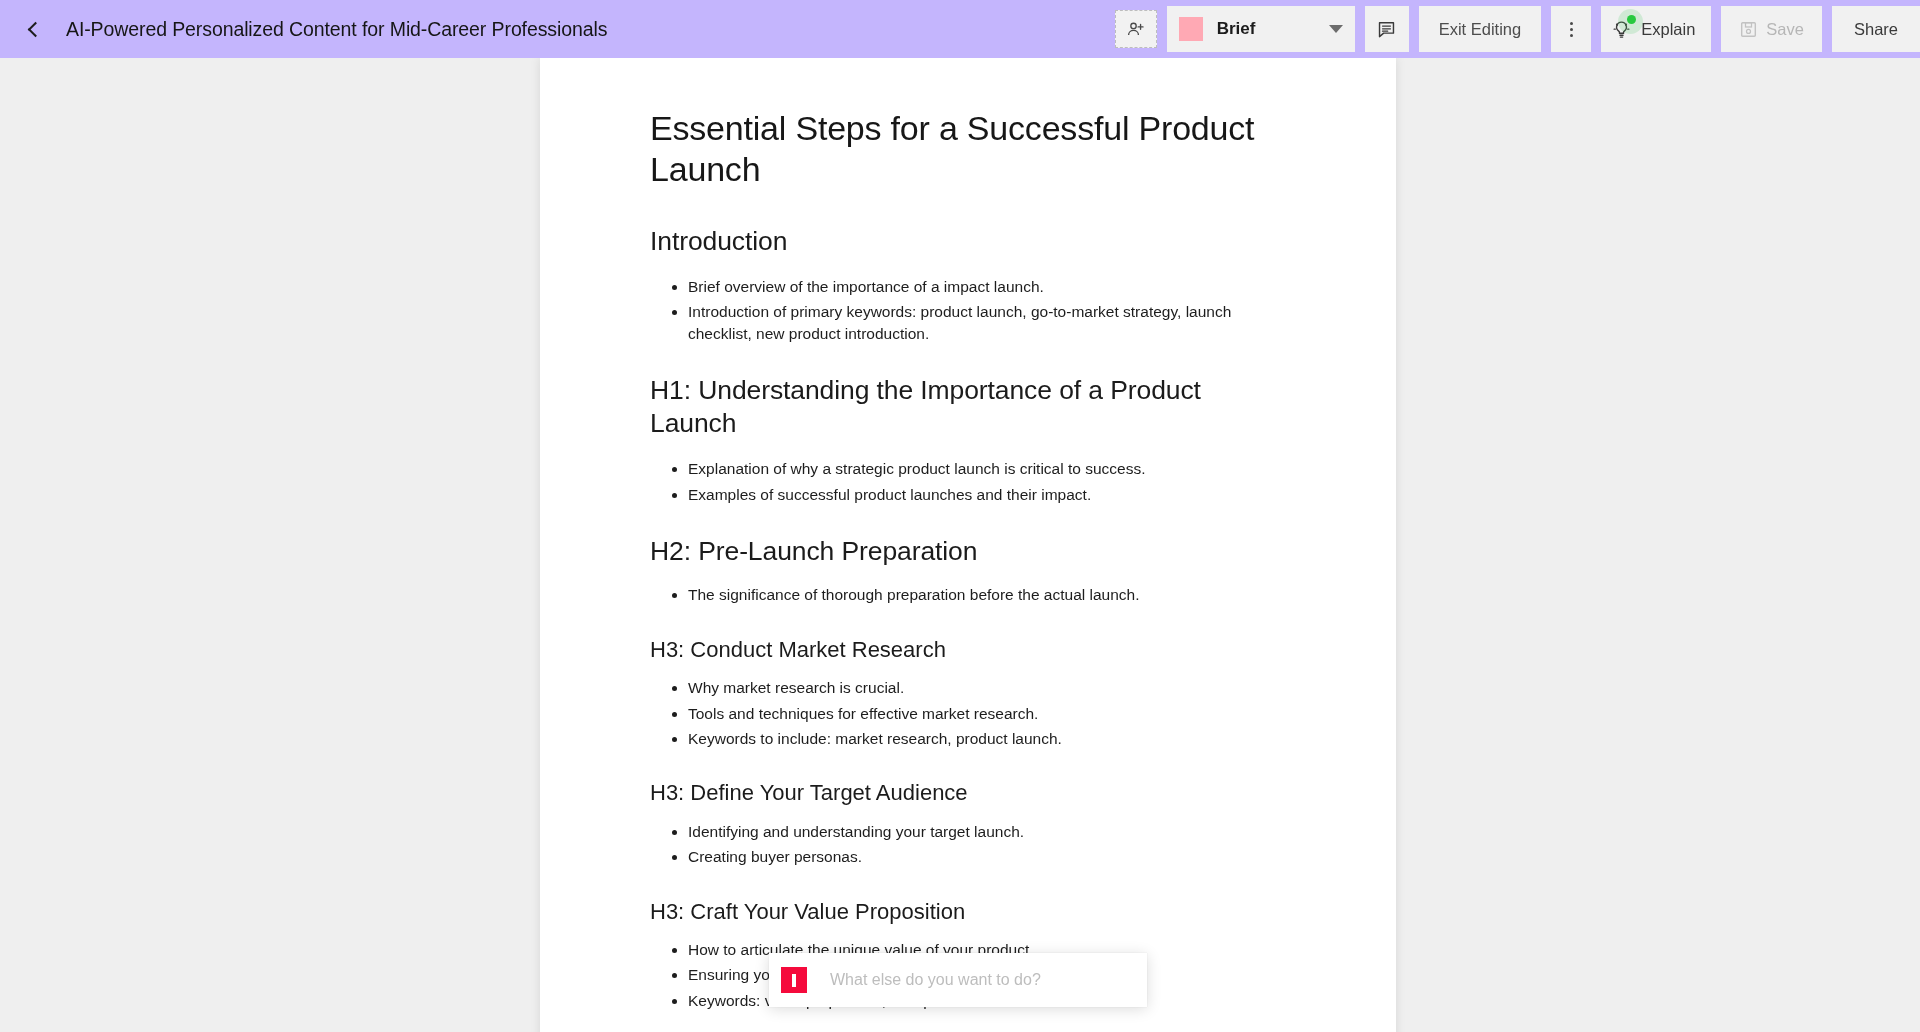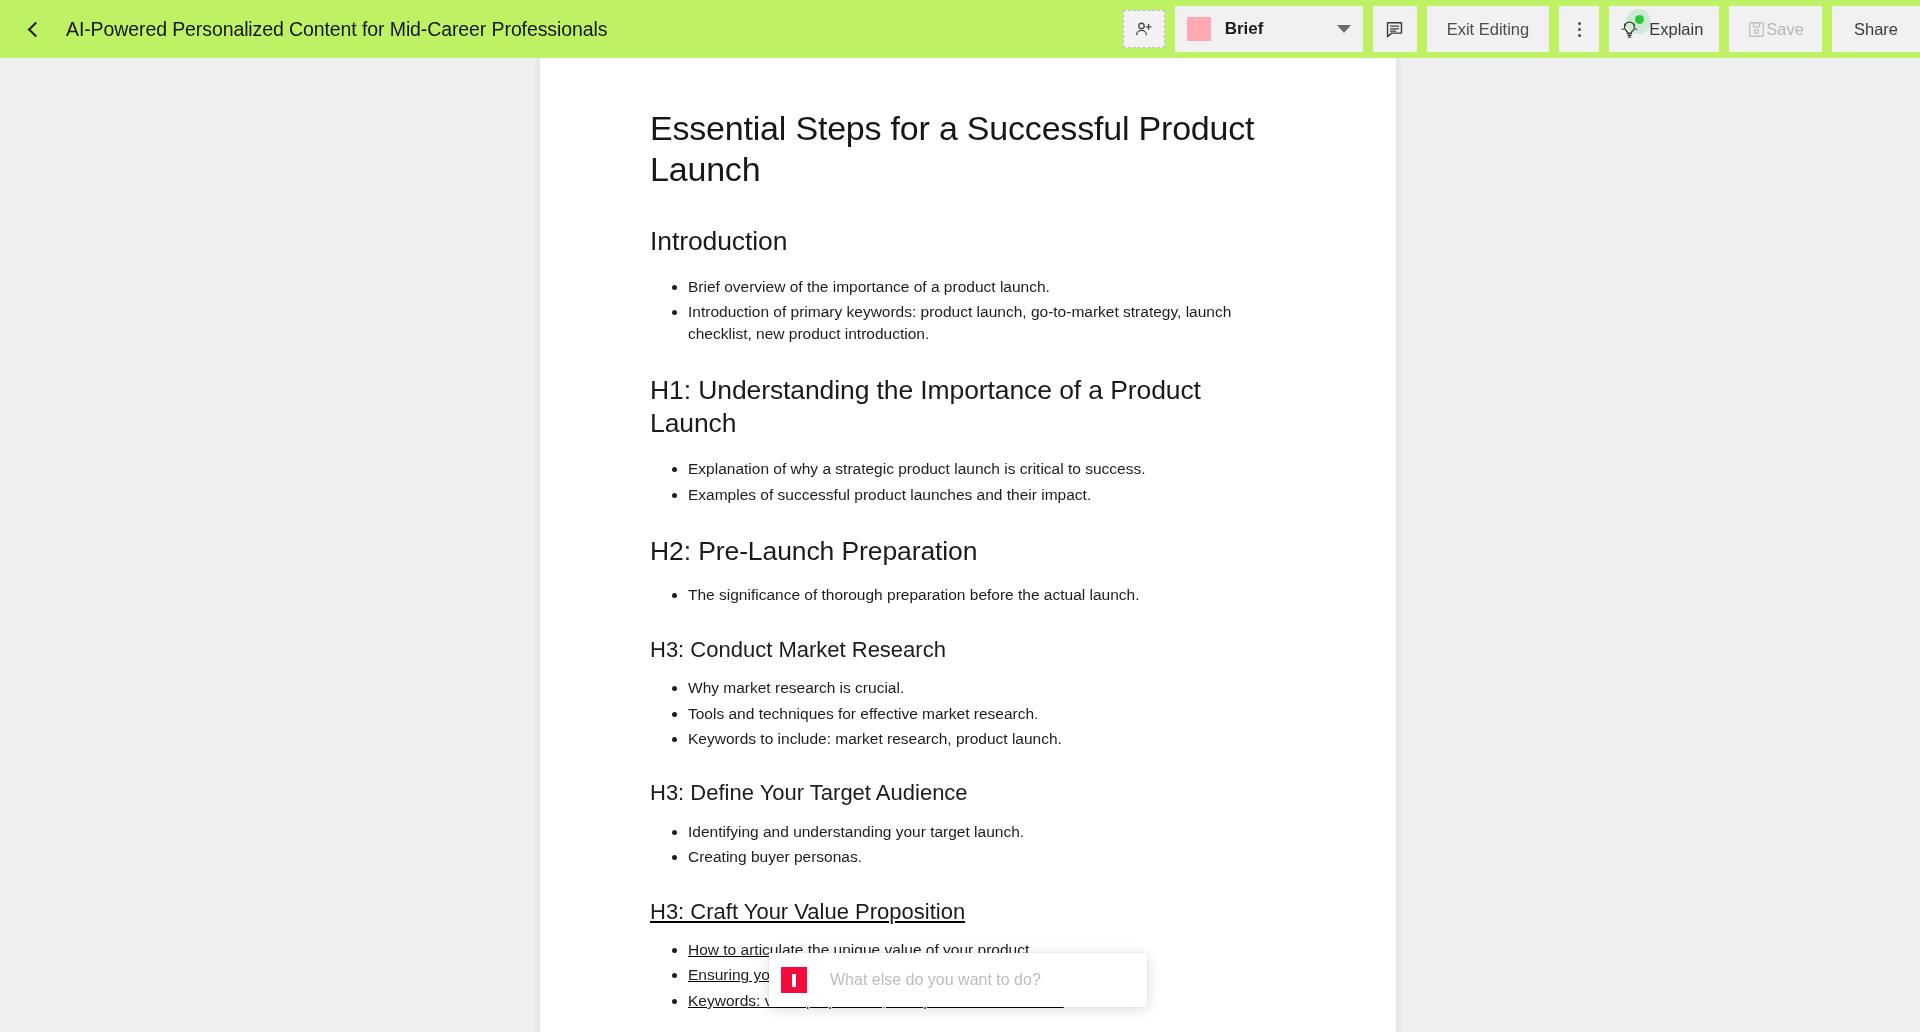--- a/index.html
+++ b/index.html
@@ -9,21 +9,21 @@
     overflow: hidden;
     background: #efefef;
     font-family: "Liberation Sans", sans-serif;
     -webkit-font-smoothing: antialiased;
   }
 
   
   #topbar {
     position: absolute; top: 0; left: 0;
     width: 1920px; height: 58px;
-    background: #bef264;
+    background: #c4b5fd;
     display: flex; align-items: center;
     z-index: 40;
   }
   #back-btn {
     width: 46px; height: 46px;
     margin-left: 10px;
     display: flex; align-items: center; justify-content: center;
     cursor: pointer; border-radius: 4px;
     flex: 0 0 auto;
   }
@@ -112,21 +112,21 @@
   .kebab {
     display: flex; flex-direction: column; align-items: center;
     justify-content: center; gap: 3px;
   }
   .kebab i {
     display: block; width: 3px; height: 3px;
     background: #4a4a4a; border-radius: 50%;
   }
   #explain-btn { padding: 0 16px 0 7px; color: #3b3b3b; gap: 7px; }
   #explain-label { color: #3a3a3a; font-size: 16.5px; }
-  #save-btn { color: #b6b6b6; gap: 0; padding: 0 18px; }
+  #save-btn { color: #b6b6b6; gap: 8px; padding: 0 18px; }
   #share-btn { color: #3a3a3a; padding: 0 22px; }
 
   .lightbulb-wrap { position: relative; width: 26px; height: 26px;
      display:flex; align-items:center; justify-content:center; }
   .green-dot {
     position: absolute; top: -1px; right: -2px;
     width: 9px; height: 9px; border-radius: 50%;
     background: #27c93f;
   }
   .green-glow {
@@ -185,21 +185,21 @@
     list-style: disc;
   }
   ul.doc-ul li {
     font-size: 15.5px;
     color: #1d1d1d;
     line-height: 1.38;
     margin-bottom: 4px;
   }
   ul.doc-ul li::marker { font-size: 15px; }
   .blk { margin-bottom: 30px; }
-  .blk:last-child { margin-bottom: 0; text-decoration: underline; }
+  .blk:last-child { margin-bottom: 0; }
 
   
   #prompt-popup {
     position: absolute;
     left: 769px; top: 895px;
     width: 378px; height: 54px;
     background: #ffffff;
     box-shadow: 0 2px 14px rgba(0,0,0,0.14), 0 0 1px rgba(0,0,0,0.12);
     display: flex; align-items: center;
     padding: 0 12px;
@@ -316,21 +316,21 @@
 
 <div id="canvas">
   <div id="page">
     <div id="page-inner">
 
       <h1 class="doc-h1">Essential Steps for a Successful Product Launch</h1>
 
       <div class="blk">
         <h2 class="doc-h2">Introduction</h2>
         <ul class="doc-ul">
-          <li>Brief overview of the importance of a product launch.</li>
+          <li>Brief overview of the importance of a impact launch.</li>
           <li>Introduction of primary keywords: product launch, go-to-market strategy, launch checklist, new product introduction.</li>
         </ul>
       </div>
 
       <div class="blk">
         <h2 class="doc-h2">H1: Understanding the Importance of a Product Launch</h2>
         <ul class="doc-ul">
           <li>Explanation of why a strategic product launch is critical to success.</li>
           <li>Examples of successful product launches and their impact.</li>
         </ul>

